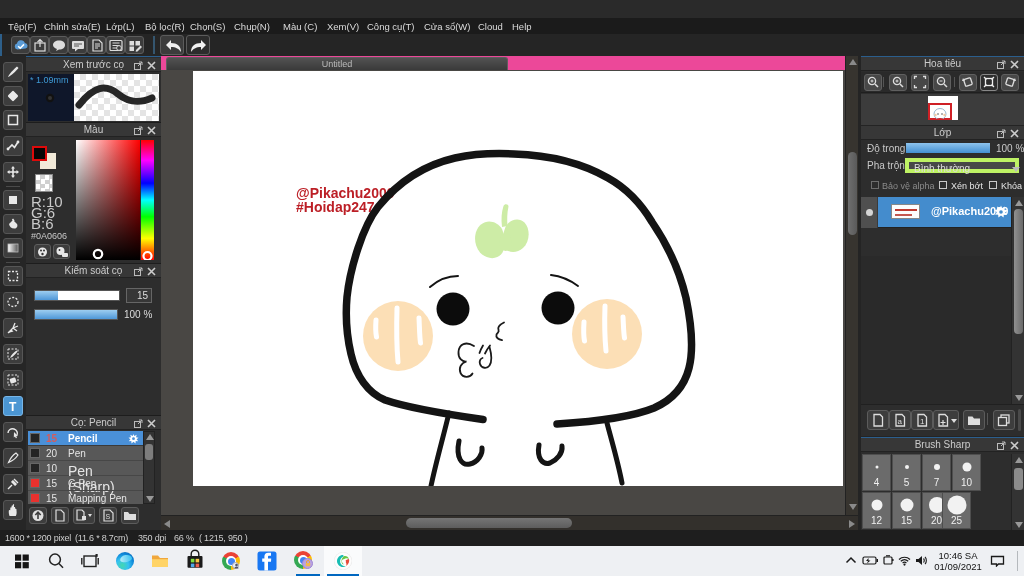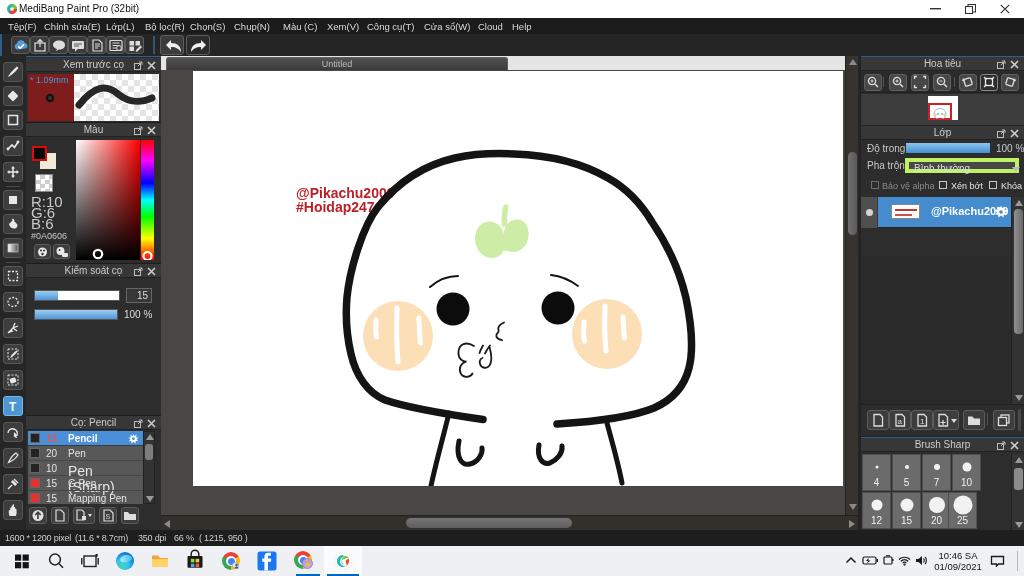--- a/index.html
+++ b/index.html
@@ -27,21 +27,21 @@
   .tool svg { position:absolute; left:2px; top:2px; }
 
   
   .panel { position:absolute; background:#2d2d2d; }
   .phead { position:absolute; left:0; top:0; width:100%; height:14px; background:#373737; border-bottom:1px solid #222; }
   .phead .pt { display:block; text-align:center; font-size:10px; color:#cccccc; line-height:14px; }
   .phico { position:absolute; top:3px; width:9px; height:9px; }
 
   
   #canvasarea { position:absolute; left:161px; top:56px; width:697px; height:474px; background:#494744; }
-  #tabbar { position:absolute; left:0; top:0; width:697px; height:14px; background:#e5e5e5; }
+  #tabbar { position:absolute; left:0; top:0; width:697px; height:14px; background:#ec4899; }
   #tab { position:absolute; left:5px; top:1px; width:342px; height:13px; background:linear-gradient(#525252,#3a3a3a); border:1px solid #5e5e5e; border-bottom:none; border-radius:3px 3px 0 0; color:#bbbbbb; font-size:9px; text-align:center; line-height:13px; }
   #whitecanvas { position:absolute; left:32px; top:15px; width:650px; height:415px; background:#ffffff; }
 
   
   #vscroll { position:absolute; left:684px; top:0; width:13px; height:459px; background:#37342f; border-left:1px solid #222; }
   #vthumb { position:absolute; left:2px; top:96px; width:9px; height:83px; background:linear-gradient(90deg,#6f6f6f,#5a5a5a); border-radius:5px; }
   #hscroll { position:absolute; left:0; top:459px; width:697px; height:15px; background:#33302c; border-top:1px solid #222; }
   #hthumb { position:absolute; left:245px; top:2px; width:166px; height:10px; background:linear-gradient(#757575,#5d5d5d); border-radius:5px; }
 
   
@@ -64,39 +64,20 @@
   .lbtn { position:absolute; top:5px; width:22px; height:20px; background:#3d3d3d; border:1px solid #5c5c5c; border-radius:3px; }
   .lbtn svg { position:absolute; left:1px; top:1px; }
   .bcell { position:absolute; width:29px; height:37px; background:#6b6b6b; border:1px solid #4e4e4e; }
   .bcell svg { position:absolute; left:0; top:0; }
   .bnum { position:absolute; left:0; top:22px; width:100%; text-align:center; font-size:10px; color:#f0f0f0; }
 </style>
 </head>
 <body>
 <div id="app">
 
-  <div id="titlebar">
-    <svg class="abs" style="left:7px;top:4px" width="10" height="10" viewBox="0 0 12 12">
-      <circle cx="6" cy="6" r="6" fill="#2ab5a0"></circle>
-      <path d="M6 0 A6 6 0 0 1 12 6 L6 6 Z" fill="#7dc243"></path>
-      <path d="M12 6 A6 6 0 0 1 2 10.5 L6 6 Z" fill="#e8413c"></path>
-      <circle cx="6" cy="6" r="2.2" fill="#f5f5f5"></circle>
-    </svg>
-    <span class="title">MediBang Paint Pro (32bit)</span>
-    <svg class="abs" style="left:930px;top:8px" width="12" height="2">
-        <rect width="11" height="1.4" fill="#333"></rect>
-      </svg>
-    <svg class="abs" style="left:965px;top:4px" width="11" height="10" viewBox="0 0 11 10">
-        <rect x="0.5" y="2.5" width="7" height="7" fill="none" stroke="#333" stroke-width="1.1"></rect>
-        <path d="M3 2.5 V0.5 H10.5 V8 H7.5" fill="none" stroke="#333" stroke-width="1.1"></path>
-      </svg>
-    <svg class="abs" style="left:1000px;top:4px" width="10" height="10" viewBox="0 0 10 10">
-        <path d="M0.8 0.8 L9.2 9.2 M9.2 0.8 L0.8 9.2" stroke="#333" stroke-width="1.2"></path>
-      </svg>
-  </div>
 
   <div id="menubar">
     <span style="left:8px">Tệp(F)</span>
     <span style="left:44px">Chỉnh sửa(E)</span>
     <span style="left:106px">Lớp(L)</span>
     <span style="left:145px">Bộ lọc(R)</span>
     <span style="left:190px">Chọn(S)</span>
     <span style="left:234px">Chụp(N)</span>
     <span style="left:283px">Màu (C)</span>
     <span style="left:327px">Xem(V)</span>
@@ -354,21 +335,21 @@
       <div class="phead">
           <span class="pt">Xem trước cọ</span>
         <svg class="phico" style="right:18px" viewBox="0 0 9 9">
             <rect x="0.5" y="2.5" width="6" height="6" fill="none" stroke="#bbb"></rect>
             <path d="M4 5 L8 1 M5 1 h3 v3" stroke="#bbb" fill="none"></path>
           </svg>
         <svg class="phico" style="right:5px" viewBox="0 0 9 9">
             <path d="M1 1 L8 8 M8 1 L1 8" stroke="#ccc" stroke-width="1.6"></path>
           </svg>
       </div>
-      <div class="abs" style="left:2px;top:16px;width:46px;height:47px;background:#7f1d1d;">
+      <div class="abs" style="left:2px;top:16px;width:46px;height:47px;background:#0f172a;">
         <div class="abs" style="left:2px;top:1px;color:#3f9ad5;font-size:9px;">* 1.09mm</div>
         <svg class="abs" style="left:16px;top:18px" width="12" height="12">
             <circle cx="6" cy="6" r="4.2" fill="#111"></circle>
             <circle cx="6" cy="6" r="2" fill="#333"></circle>
           </svg>
       </div>
       <div class="abs" style="left:48px;top:16px;width:85px;height:47px;background:
         repeating-conic-gradient(#e4e4e4 0% 25%, #ffffff 0% 50%) 0 0/ 12px 12px;">
         <svg width="85" height="47">
             <path d="M5 31 C20 12 32 10 44 20 C54 28 64 30 78 24" fill="none" stroke="#161616" stroke-width="7" stroke-linecap="round" opacity="0.92"></path>
@@ -741,21 +722,21 @@
               <circle cx="14" cy="12" r="6.5" fill="#f2f2f2"></circle>
             </svg>
             <div class="bnum">15</div>
           </div>
         <div class="bcell" style="left:60px;top:38px;">
             <svg width="29" height="24">
               <circle cx="14" cy="12" r="8" fill="#f2f2f2"></circle>
             </svg>
             <div class="bnum">20</div>
           </div>
-        <div class="bcell" style="left:86px;top:38px;">
+        <div class="bcell" style="left:80px;top:38px;">
             <svg width="29" height="24">
               <circle cx="14" cy="12" r="9.5" fill="#f2f2f2"></circle>
             </svg>
             <div class="bnum">25</div>
           </div>
       </div>
       <div class="abs" style="left:150px;top:16px;width:13px;height:77px;background:#333;border-left:1px solid #222;">
         <svg class="abs" style="left:3px;top:3px" width="8" height="6">
             <path d="M4 0 L8 6 L0 6 Z" fill="#999"></path>
           </svg>

